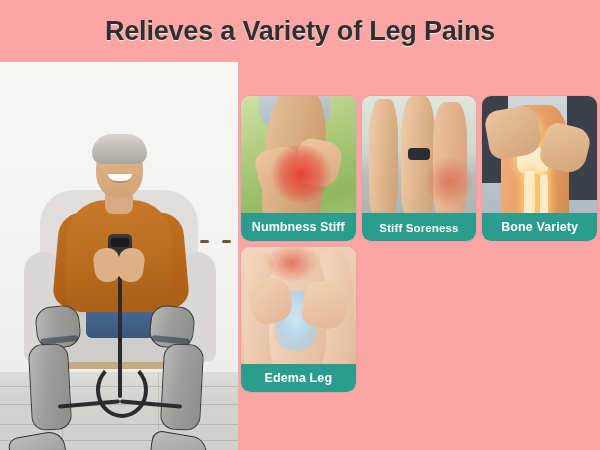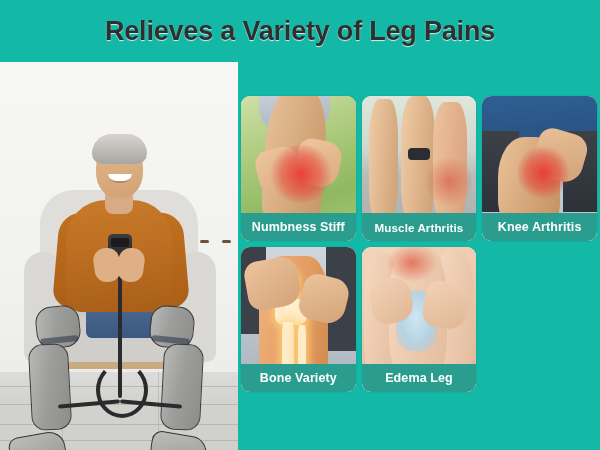--- a/index.html
+++ b/index.html
@@ -2,21 +2,21 @@
 <html><head>
 <meta charset="utf-8">
 <style>
   * { box-sizing: border-box; margin: 0; padding: 0; }
   html, body {
     width: 600px; height: 450px;
     background: #ffffff;
     font-family: "Liberation Sans", sans-serif;
     overflow: hidden;
   }
-  #page { position: relative; width: 600px; height: 450px; background: #14b8a6; }
+  #page { position: relative; width: 600px; height: 450px; background: #fca5a5; }
 
   
   .title {
     position: absolute; top: 16px; left: 0; width: 600px;
     text-align: center;
     font-size: 27px; font-weight: bold; letter-spacing: -0.2px;
     color: #2f2f2f;
     text-shadow: 0 1px 1px rgba(255,255,255,.8);
   }
 
@@ -266,36 +266,23 @@
         <div class="calf-b" style="left:34%; top:0%; width:30%; height:88%;"></div>
         <div class="calf-b" style="left:62%; top:4%; width:30%; height:84%;
              background:linear-gradient(95deg,#eec3a0,#d9a07c);"></div>
         <div class="glow-red" style="left:56%; top:40%; width:40%; height:38%;
              background:radial-gradient(circle, rgba(215,80,60,.6) 0%, rgba(215,80,60,0) 70%);"></div>
         <div class="watch-b"></div>
         <div class="shoe-b" style="left:8%;"></div>
         <div class="shoe-b" style="left:38%;"></div>
         <div class="shoe-b" style="left:66%;"></div>
       </div>
-      <div class="chip small">Muscle Arthritis</div>
-    </div>
-
-    <div class="tile">
-      <div class="photo">
-        <div class="bg-room"></div>
-        <div class="shirt-c"></div>
-        <div class="shorts-c" style="left:-4%;"></div>
-        <div class="shorts-c" style="left:70%;"></div>
-        <div class="knee-c"></div>
-        <div class="hand-a" style="left:46%; top:24%; width:44%; height:34%; transform:rotate(16deg);
-             background:linear-gradient(150deg,#e8c098,#d2a176);"></div>
-        <div class="glow-red" style="left:30%; top:34%; width:46%; height:38%;"></div>
-      </div>
-      <div class="chip">Knee Arthritis</div>
-    </div>
+      <div class="chip small">Stiff Soreness</div>
+    </div>
+
 
     <div class="tile">
       <div class="photo">
         <div class="bg-ortho"></div>
         <div class="dark-d" style="left:0; top:0; width:22%; height:60%;"></div>
         <div class="dark-d" style="right:0; top:0; width:26%; height:72%;"></div>
         <div class="leg-d"></div>
         <div class="bone" style="left:34%; top:16%; width:16%; height:26%;"></div>
         <div class="bone" style="left:30%; top:36%; width:28%; height:18%; border-radius:30%;"></div>
         <div class="bone" style="left:36%; top:52%; width:10%; height:40%; border-radius:20%;"></div>

